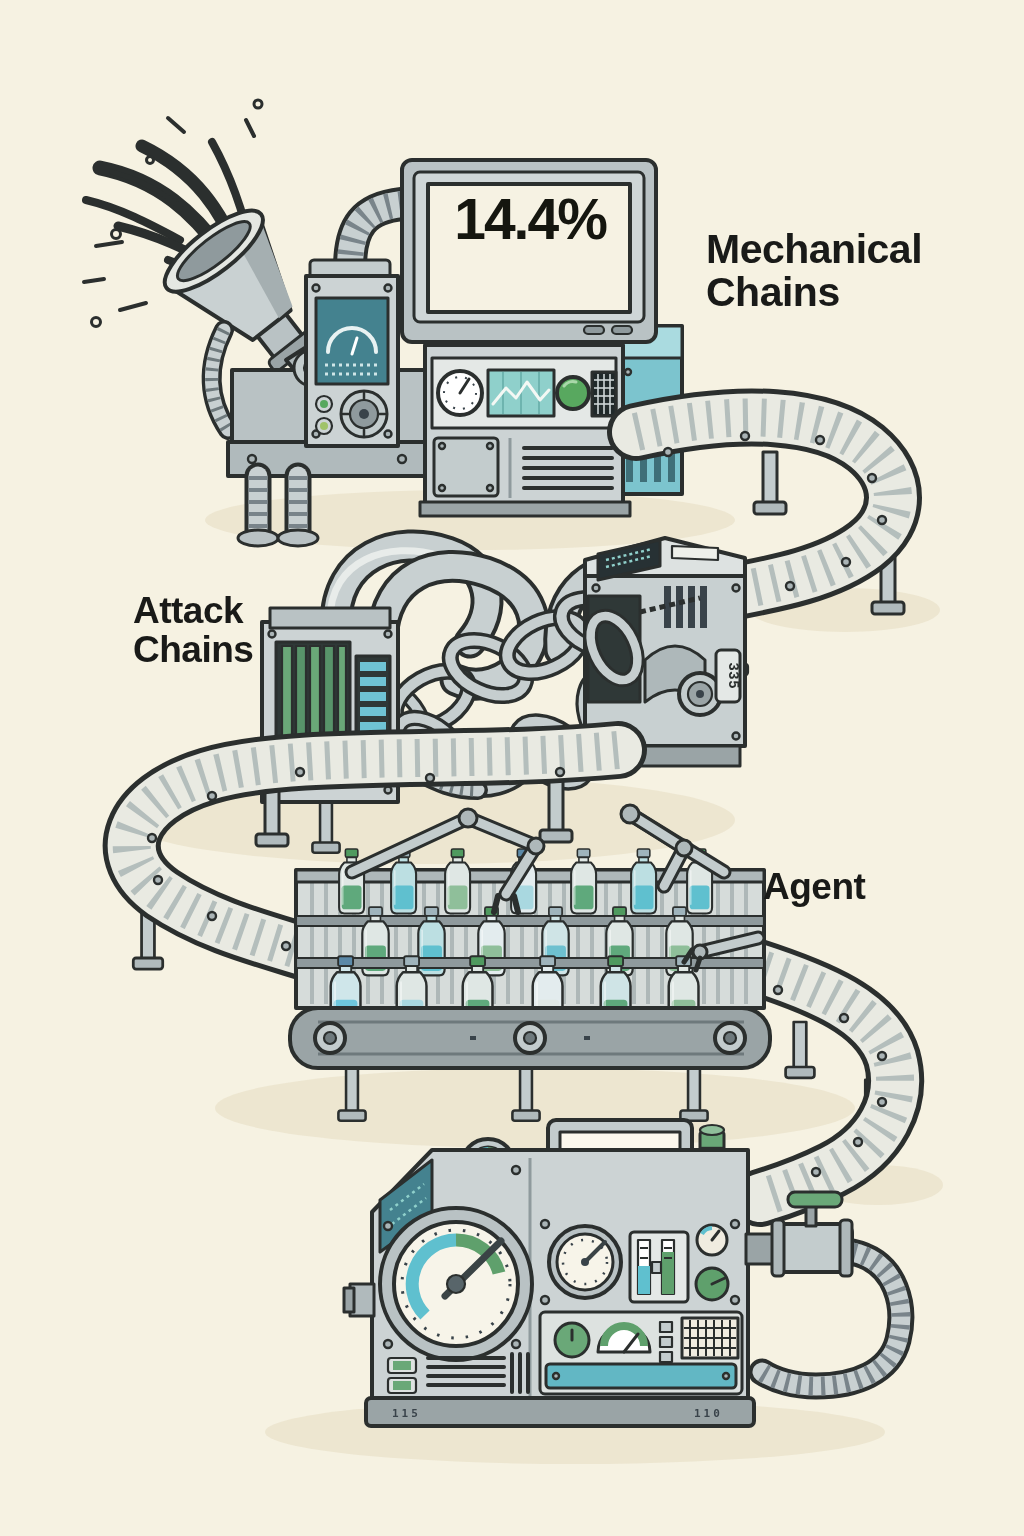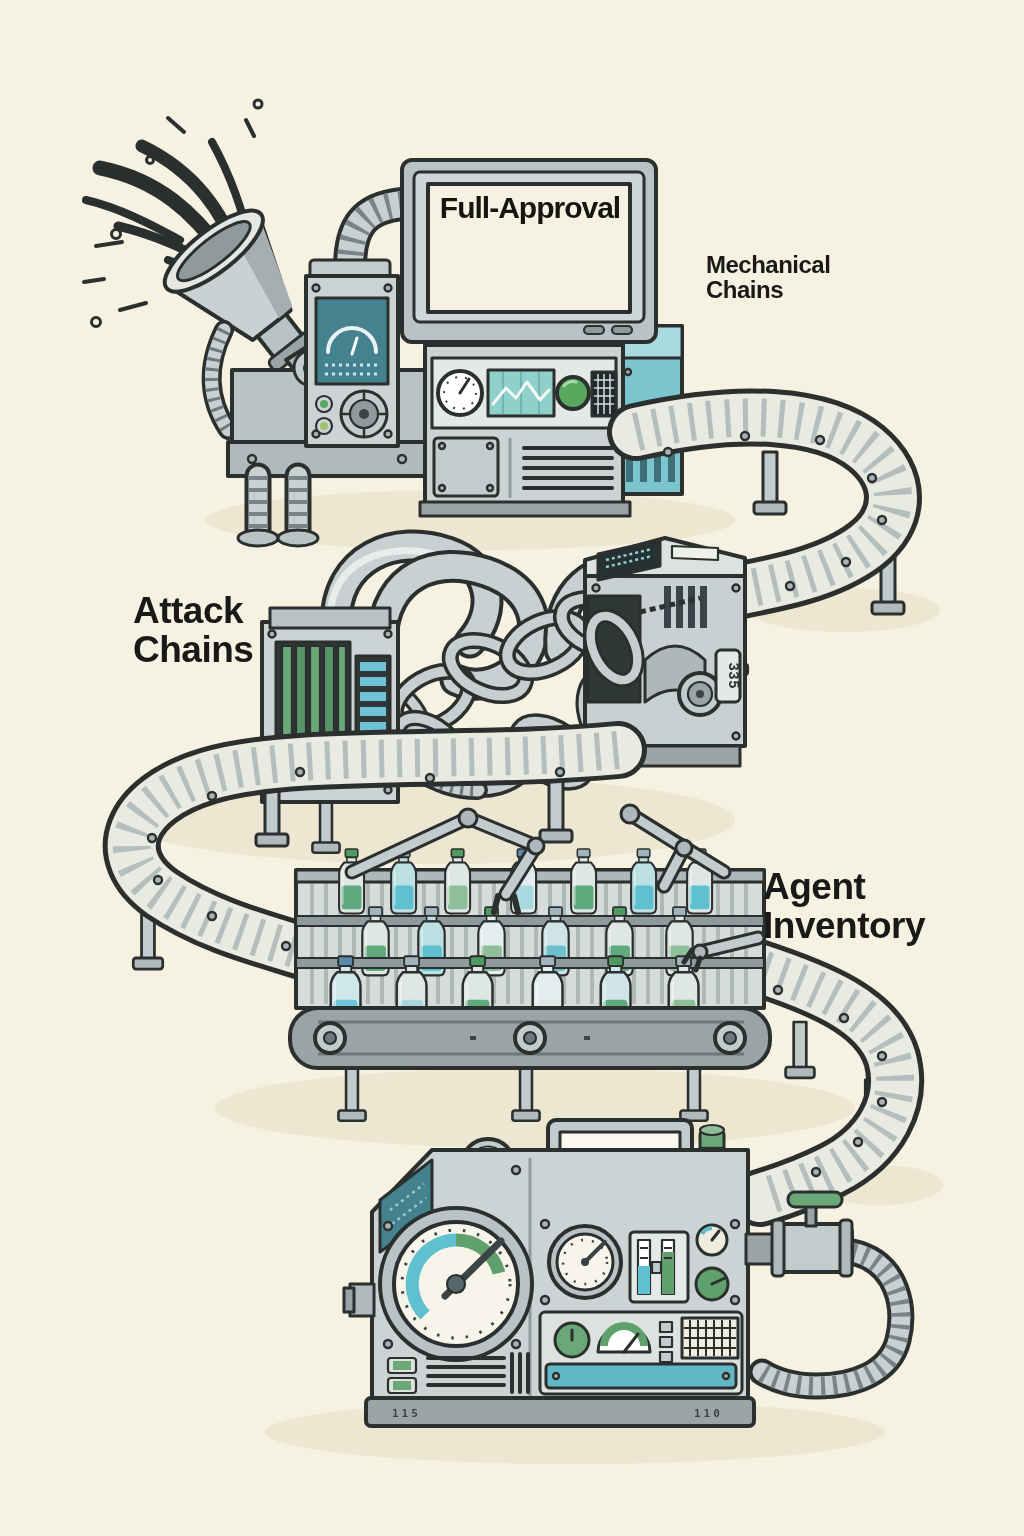--- a/index.html
+++ b/index.html
@@ -625,32 +625,31 @@
       <rect x="774" y="1224" width="78" height="48" rx="9" fill="#c3cccd" class="ol"></rect>
       <rect x="772" y="1220" width="12" height="56" rx="4" fill="#aeb8ba" class="ol3"></rect>
       <rect x="840" y="1220" width="12" height="56" rx="4" fill="#aeb8ba" class="ol3"></rect>
       <rect x="806" y="1206" width="10" height="20" fill="#9aa4a6" class="ol3"></rect>
       <rect x="788" y="1192" width="54" height="15" rx="7" fill="#6aa878" class="ol3"></rect>
     </g>
   </g>
 </svg>
 
 <div class="monitor-text">
-  <div class="mon-cap">Full-Approval</div>
+  <div class="mon-val">14.4%</div>
 </div>
 
-<div class="stage-label" style="left:706px;top:252px;font-size:24px;">
+<div class="stage-label" style="left:706px;top:228px;font-size:41px;">
   <div>Mechanical</div>
   <div>Chains</div>
 </div>
 
 <div class="stage-label" style="left:133px;top:592px;">
   <div>Attack</div>
   <div>Chains</div>
 </div>
 
 <div class="stage-label" style="left:763px;top:868px;">
   <div>Agent</div>
-  <div>Inventory</div>
 </div>
 
 <div class="stage-label" style="left:110px;top:1258px;">
 </div>
 
 </body></html>

